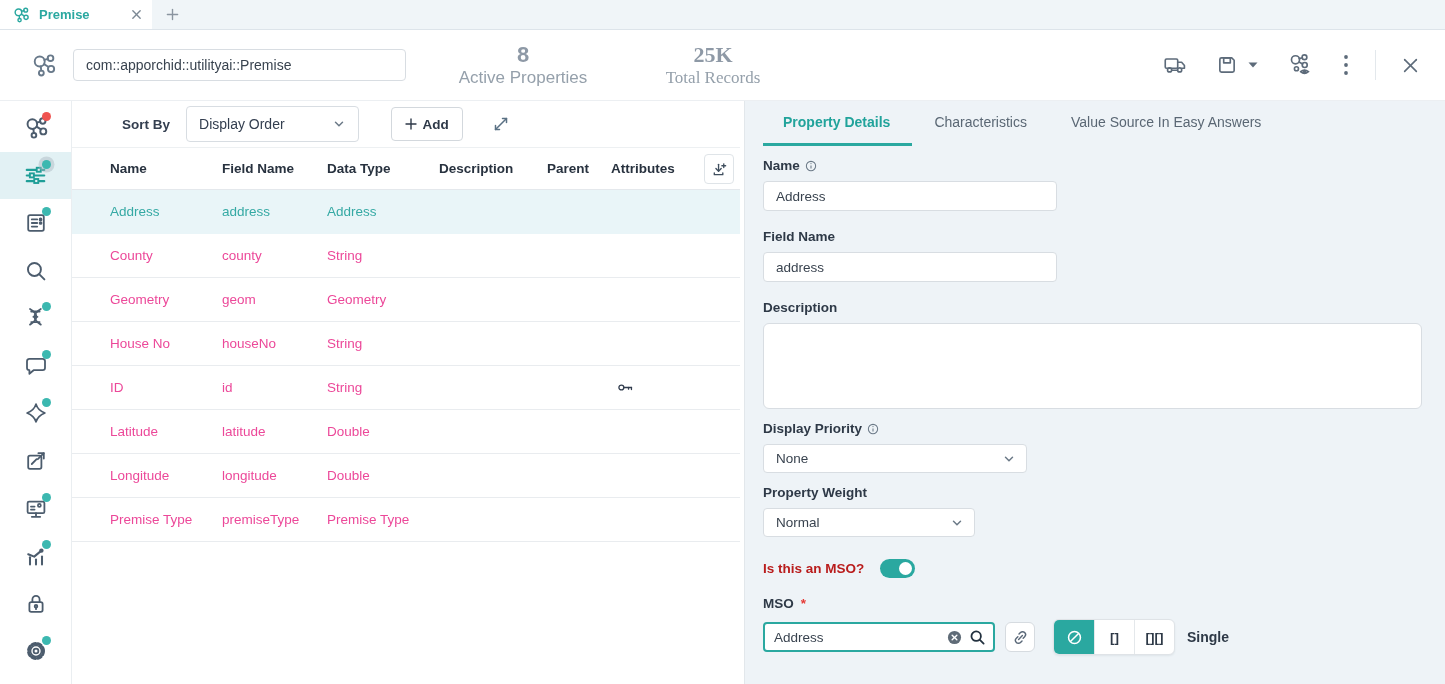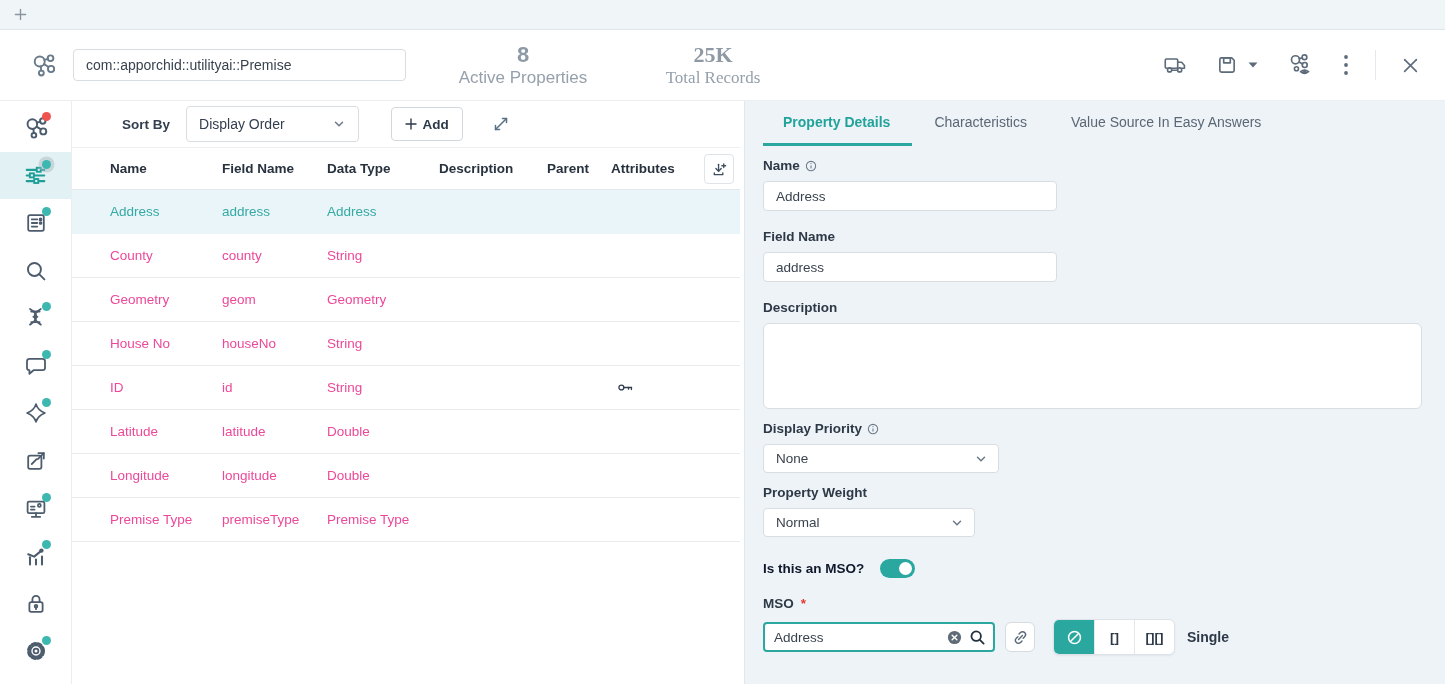--- a/index.html
+++ b/index.html
@@ -61,45 +61,61 @@
   .ptab { padding:0 22px; display:flex; align-items:center; font-size:14px; color:#5a6774; cursor:pointer; border-bottom:3px solid transparent; }
   .ptab:first-child { padding-left:20px; }
   .ptab.active { color:#21a39b; font-weight:bold; border-bottom-color:#2aa8a0; }
 
   .plabel { font-weight:bold; color:#2e3947; margin:12px 0 8px; display:flex; align-items:center; gap:5px; }
   .info-i { color:#6b7987; }
   .req { color:#e53935; margin-left:2px; }
   .pinput { width:294px; height:30px; background:#fff; border:1px solid #d8dde2; border-radius:4px; padding:0 12px; font-size:13.5px; color:#39434f; font-family:inherit; outline:none; display:block; }
   .ptextarea { width:659px; height:86px; background:#fff; border:1px solid #d8dde2; border-radius:6px; resize:none; padding:8px 12px; font-family:inherit; font-size:13.5px; outline:none; display:block; }
   .pselect { background:#fff; border:1px solid #d8dde2; border-radius:4px; height:29px; display:flex; align-items:center; justify-content:space-between; padding:0 10px 0 12px; font-size:13.5px; color:#39434f; cursor:pointer; }
-  .sel-priority { width:236px; }
+  .sel-priority { width:264px; }
   .sel-weight { width:212px;gap:6px; }
 
   .toggle-row { margin-top:22px; display:flex; align-items:center; gap:16px; }
-  .toggle-label { font-weight:bold; color:#0f172a; }
+  .toggle-label { font-weight:bold; color:#b91c1c; }
   .toggle { width:35px; height:19px; border-radius:10px; background:#2aa8a0; position:relative; cursor:pointer; flex:none; }
   .toggle .knob { position:absolute; width:13px; height:13px; border-radius:50%; background:#fff; top:3px; right:3px; }
 
   .mso-label { margin-top:18px; }
   .mso-row { display:flex; align-items:center; margin-top:0; }
   .search-box { width:232px; height:30px; border:2px solid #2aa8a0; border-radius:4px; background:#fff; display:flex; align-items:center; padding:0 7px 0 9px; gap:7px; }
   .search-box input { border:none; outline:none; flex:1; min-width:0; font-size:13.5px; color:#39434f; font-family:inherit; }
   .clear-ic { color:#5f6b77; cursor:pointer; }
   .mag-ic { color:#22313f; cursor:pointer; }
   .link-btn { width:30px; height:30px; margin-left:10px; border:1px solid #d6dbe0; border-radius:6px; background:#fff; display:flex; align-items:center; justify-content:center; color:#5a6878; cursor:pointer; }
   .segments { display:flex; margin-left:18px; height:36px; border:1px solid #dfe3e7; border-radius:6px; overflow:hidden; background:#fff; box-shadow:0 1px 2px rgba(40,60,80,.08); }
   .seg { width:40px; display:flex; align-items:center; justify-content:center; font-weight:bold; font-size:13.5px; color:#2e3947; cursor:pointer; }
   .seg + .seg { border-left:1px solid #e4e8eb; }
   .seg.active { background:#2aa8a0; color:#fff; }
   .single-label { margin-left:12px; font-weight:bold; font-size:14px; color:#2e3947; }
 </style>
 </head>
 <body>
 
 <div class="tabstrip">
+  <div class="tab">
+    <svg width="18" height="18" viewBox="0 0 20 20" fill="none" stroke="#2aa8a0" stroke-width="1.6" stroke-linecap="round">
+      <circle cx="7.2" cy="7" r="3.7"></circle>
+        <circle cx="15.2" cy="4.6" r="2.1"></circle>
+        <circle cx="15.6" cy="12.6" r="2.3"></circle>
+        <circle cx="8.4" cy="15.6" r="1.8"></circle>
+      <line x1="10.6" y1="5.9" x2="13.3" y2="5.1"></line>
+        <line x1="10.4" y2="10.9" x2="13.5" y1="9"></line>
+        <line x1="8" y1="10.7" x2="8.3" y2="13.8"></line>
+    </svg>
+    <span class="tab-label">Premise</span>
+    <svg class="tab-close" width="11" height="11" viewBox="0 0 12 12" stroke="currentColor" stroke-width="1.5" stroke-linecap="round">
+      <line x1="2" y1="2" x2="10" y2="10"></line>
+        <line x1="10" y1="2" x2="2" y2="10"></line>
+    </svg>
+  </div>
   <div class="newtab">
     <svg width="13" height="13" viewBox="0 0 14 14" stroke="currentColor" stroke-width="1.5" stroke-linecap="round">
       <line x1="7" y1="1.5" x2="7" y2="12.5"></line>
         <line x1="1.5" y1="7" x2="12.5" y2="7"></line>
     </svg>
   </div>
 </div>
 
 <div class="header">
   <svg class="hdr-graph" width="27" height="27" viewBox="0 0 20 20" fill="none" stroke="currentColor" stroke-width="1.4" stroke-linecap="round">

